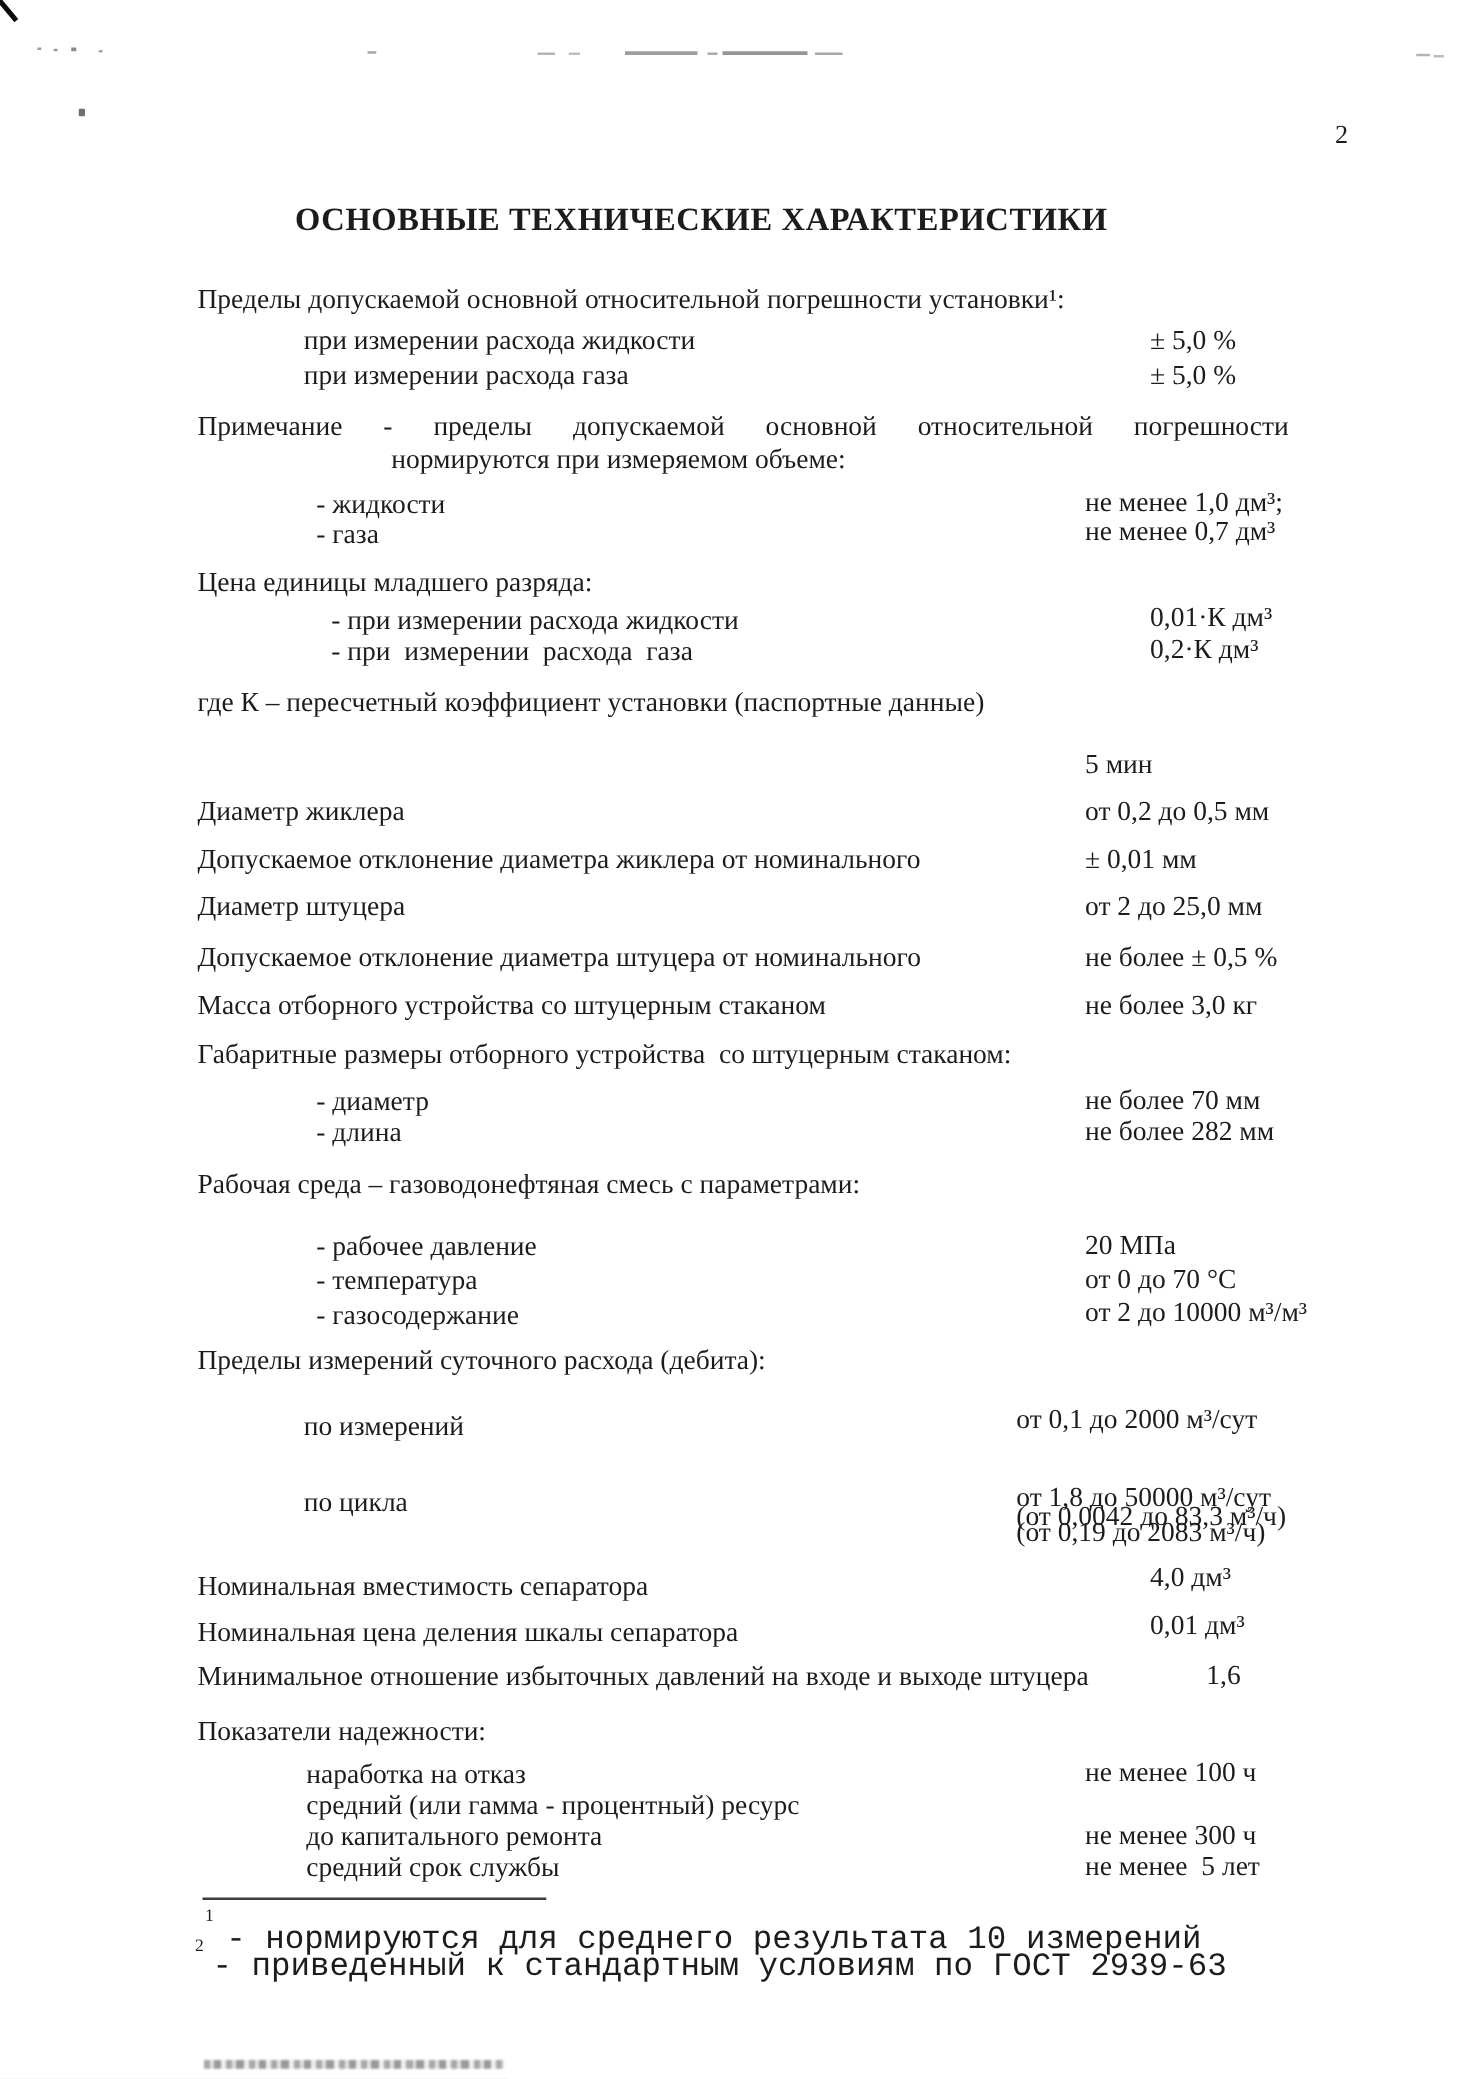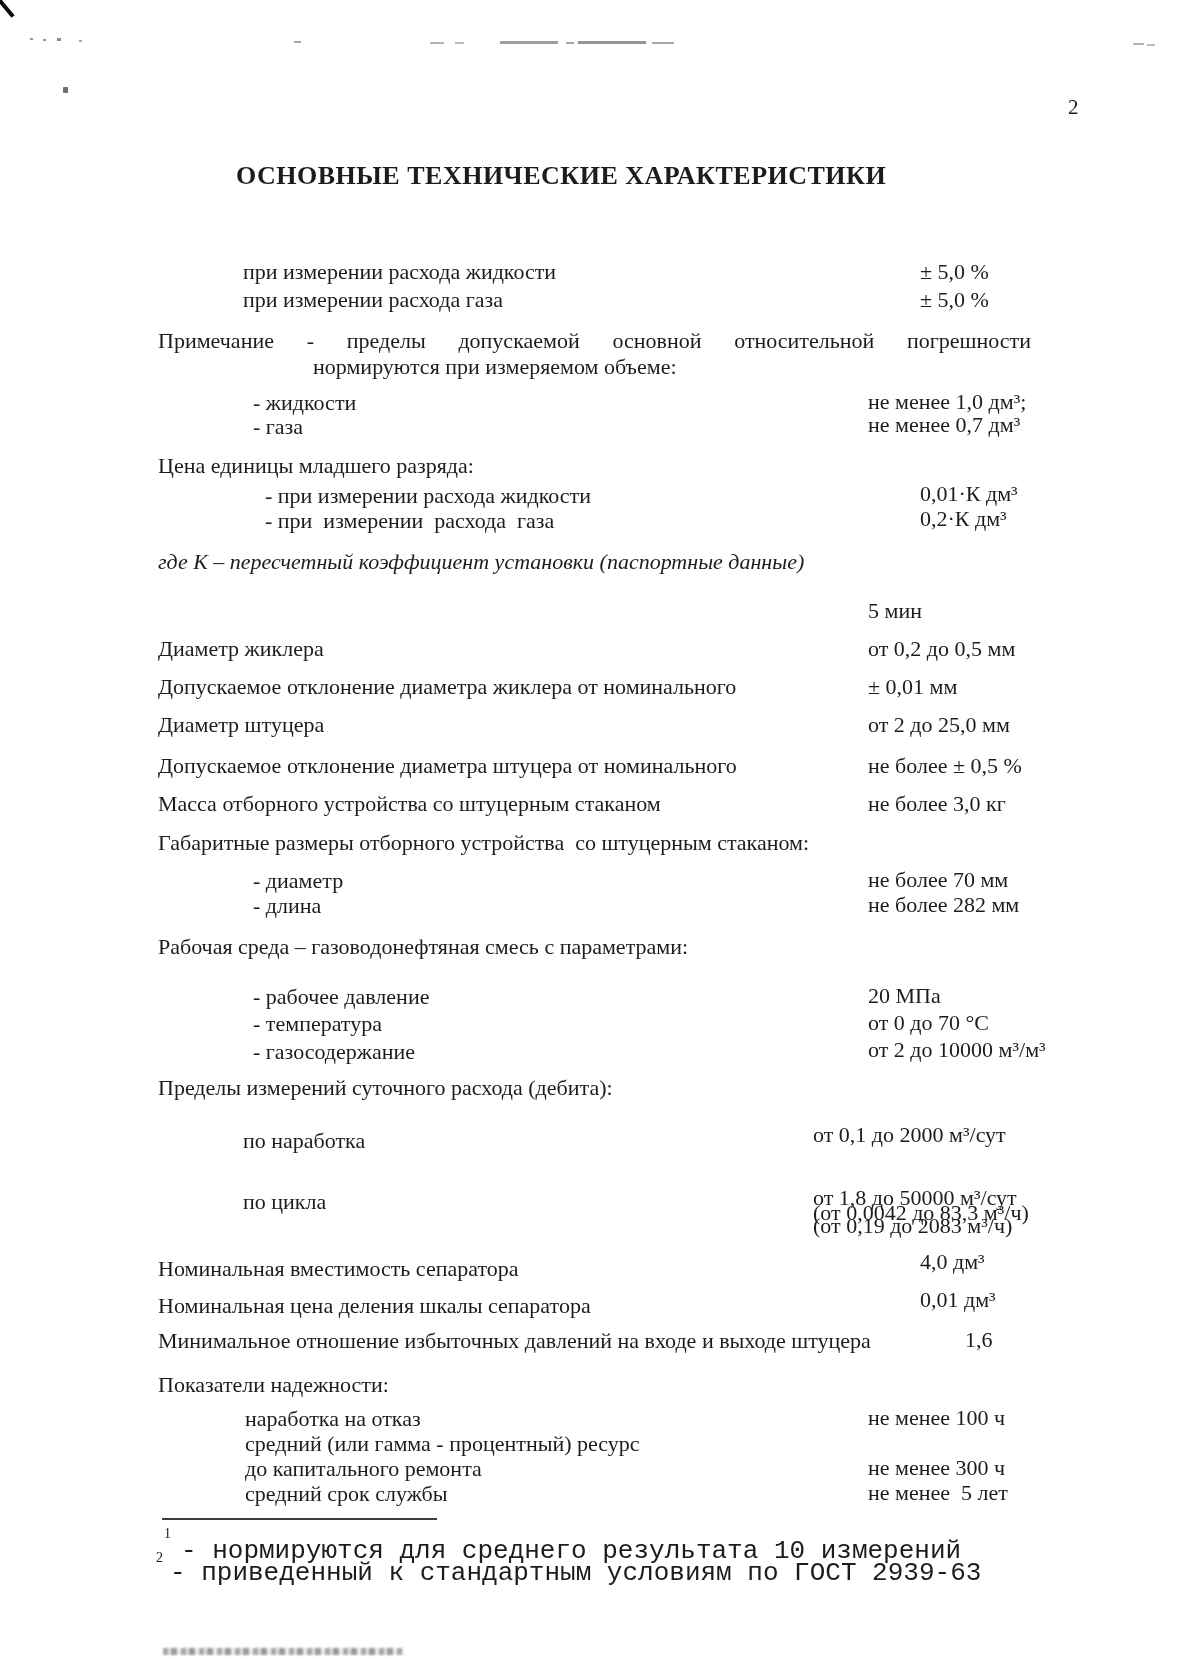--- a/index.html
+++ b/index.html
@@ -83,38 +83,39 @@
   <div class="artifact" style="left:652px;top:42px;width:22px;height:2px;background:#a8a8a8;"></div>
   <div class="artifact" style="left:1133px;top:43px;width:11px;height:2px;background:#b3b3b3;"></div>
   <div class="artifact" style="left:1147px;top:44px;width:8px;height:2px;background:#bbb;"></div>
   <div class="artifact" style="left:63px;top:87px;width:5px;height:6px;background:#6f6f6f;border-radius:1px;"></div>
   <div class="smudge" style="left:163px;top:1648px;width:240px;height:7px;"></div>
 
   <div class="pagenum" style="left:1068px;top:95px;">2</div>
 
   <div class="title" style="left:236px;top:161px;">ОСНОВНЫЕ ТЕХНИЧЕСКИЕ ХАРАКТЕРИСТИКИ</div>
 
+  <div class="t" style="left:158px;top:226px;">Пределы допускаемой основной относительной погрешности установки¹:</div>
   <div class="t" style="left:243px;top:259px;">при измерении расхода жидкости</div>
   <div class="t" style="left:920px;top:259px;">± 5,0 %</div>
   <div class="t" style="left:243px;top:287px;">при измерении расхода газа</div>
   <div class="t" style="left:920px;top:287px;">± 5,0 %</div>
 
   <div class="t just" style="left:158px;top:328px;">Примечание - пределы допускаемой основной относительной погрешности</div>
   <div class="t" style="left:313px;top:354px;">нормируются при измеряемом объеме:</div>
   <div class="t" style="left:253px;top:390px;">- жидкости</div>
   <div class="t" style="left:868px;top:389px;">не менее 1,0 дм³;</div>
   <div class="t" style="left:253px;top:414px;">- газа</div>
   <div class="t" style="left:868px;top:412px;">не менее 0,7 дм³</div>
 
   <div class="t" style="left:158px;top:453px;">Цена единицы младшего разряда:</div>
   <div class="t" style="left:265px;top:483px;">- при измерении расхода жидкости</div>
   <div class="t" style="left:920px;top:481px;">0,01·К дм³</div>
   <div class="t" style="left:265px;top:508px;">- при  измерении  расхода  газа</div>
   <div class="t" style="left:920px;top:506px;">0,2·К дм³</div>
-  <div class="t" style="left:158px;top:549px;font-style:italic;">где К – пересчетный коэффициент установки (паспортные данные)</div>
+  <div class="t" style="left:158px;top:549px;">где К – пересчетный коэффициент установки (паспортные данные)</div>
 
   <div class="t" style="left:868px;top:598px;">5 мин</div>
 
   <div class="t" style="left:158px;top:636px;">Диаметр жиклера</div>
   <div class="t" style="left:868px;top:636px;">от 0,2 до 0,5 мм</div>
 
   <div class="t" style="left:158px;top:674px;">Допускаемое отклонение диаметра жиклера от номинального</div>
   <div class="t" style="left:868px;top:674px;">± 0,01 мм</div>
 
   <div class="t" style="left:158px;top:712px;">Диаметр штуцера</div>
@@ -134,21 +135,21 @@
 
   <div class="t" style="left:158px;top:934px;">Рабочая среда – газоводонефтяная смесь с параметрами:</div>
   <div class="t" style="left:253px;top:984px;">- рабочее давление</div>
   <div class="t" style="left:868px;top:983px;">20 МПа</div>
   <div class="t" style="left:253px;top:1011px;">- температура</div>
   <div class="t" style="left:868px;top:1010px;">от 0 до 70 °С</div>
   <div class="t" style="left:253px;top:1039px;">- газосодержание</div>
   <div class="t" style="left:868px;top:1037px;">от 2 до 10000 м³/м³</div>
 
   <div class="t" style="left:158px;top:1075px;">Пределы измерений суточного расхода (дебита):</div>
-  <div class="t" style="left:243px;top:1128px;">по наработка</div>
+  <div class="t" style="left:243px;top:1128px;">по измерений</div>
   <div class="t" style="left:813px;top:1122px;">от 0,1 до 2000 м³/сут</div>
   <div class="t" style="left:813px;top:1200px;">(от 0,0042 до 83,3 м³/ч)</div>
   <div class="t" style="left:243px;top:1189px;">по цикла</div>
   <div class="t" style="left:813px;top:1185px;">от 1,8 до 50000 м³/сут</div>
   <div class="t" style="left:813px;top:1213px;">(от 0,19 до 2083 м³/ч)</div>
 
   <div class="t" style="left:158px;top:1256px;">Номинальная вместимость сепаратора</div>
   <div class="t" style="left:920px;top:1249px;">4,0 дм³</div>
 
   <div class="t" style="left:158px;top:1293px;">Номинальная цена деления шкалы сепаратора</div>

